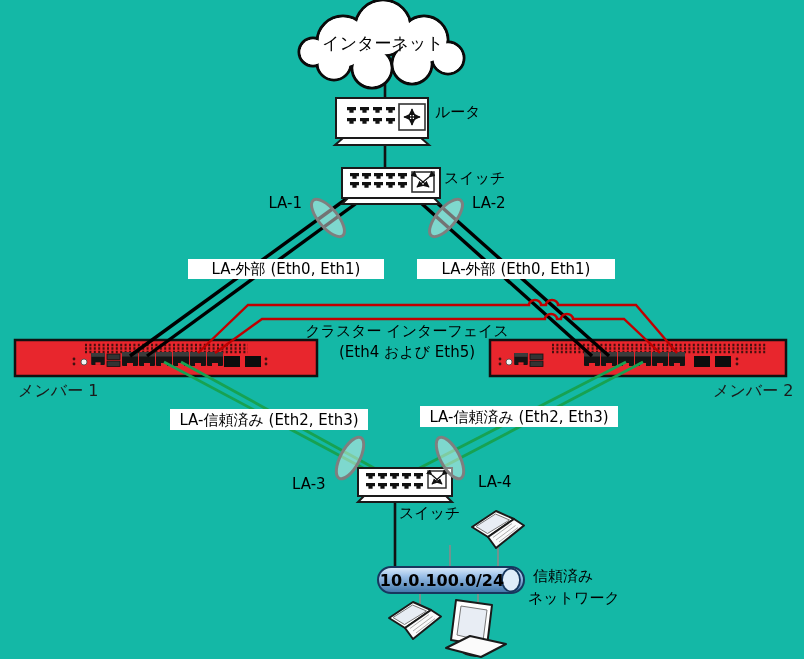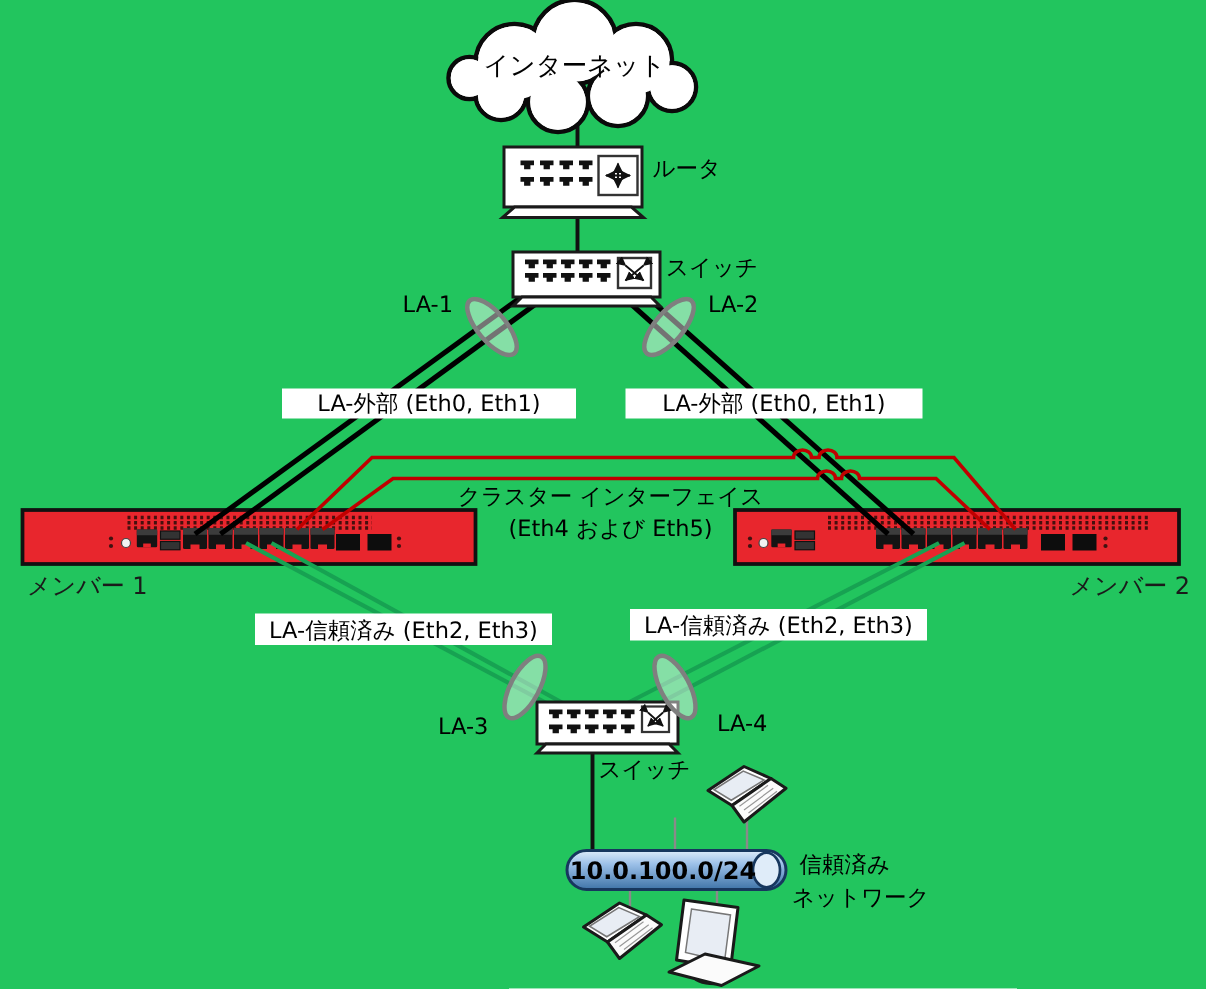--- a/index.html
+++ b/index.html
@@ -1,16 +1,16 @@
 <!DOCTYPE html>
 <html style="--external-link: #000000; --cluster-link: #c00000; --trusted-link: #17a252; --firewall-body: #e8262d; --ring-gray: #7f7f7f; --network-bar-border: #17375e;"><head>
 <meta charset="utf-8">
 <style>
   html,body{margin:0;padding:0;background:#fff;}
-  .stage{width:804px;height:659px;position:relative;background:#22c55e;overflow:hidden;}
+  .stage{width:804px;height:659px;position:relative;background:#14b8a6;overflow:hidden;}
   .lbl{font:15px "DejaVu Sans",sans-serif;fill:#000;}
   .lbl-b{font:bold 16px "DejaVu Sans",sans-serif;fill:#000;}
   .lbl-m{font:16px "DejaVu Sans",sans-serif;fill:#1a1a1a;}
   .lbl-cloud{font:17px "DejaVu Sans",sans-serif;fill:#000;}
   .link-ext{stroke:var(--external-link,#000);stroke-width:3.4;fill:none;}
   .link-cl{stroke:var(--cluster-link,#c00000);stroke-width:2.4;fill:none;}
   .link-tr{stroke:var(--trusted-link,#17a252);stroke-width:2.8;fill:none;}
   .fwbody{fill:var(--firewall-body,#e8262d);stroke:#111;stroke-width:2.5;}
   .ring{fill:rgba(255,255,255,.45);stroke:var(--ring-gray,#7f7f7f);stroke-width:3;}
   .box{fill:#fff;stroke:#1a1a1a;stroke-width:2;}

